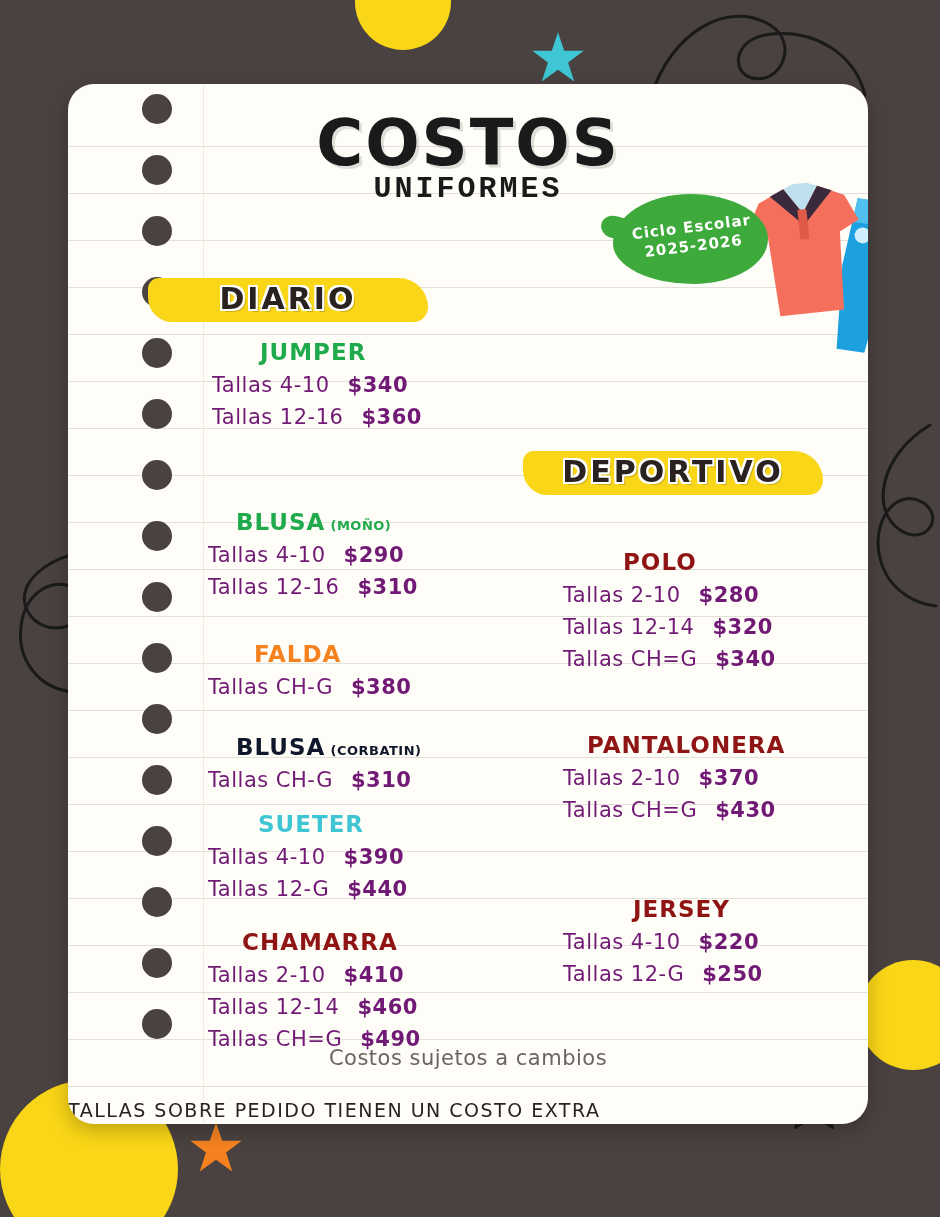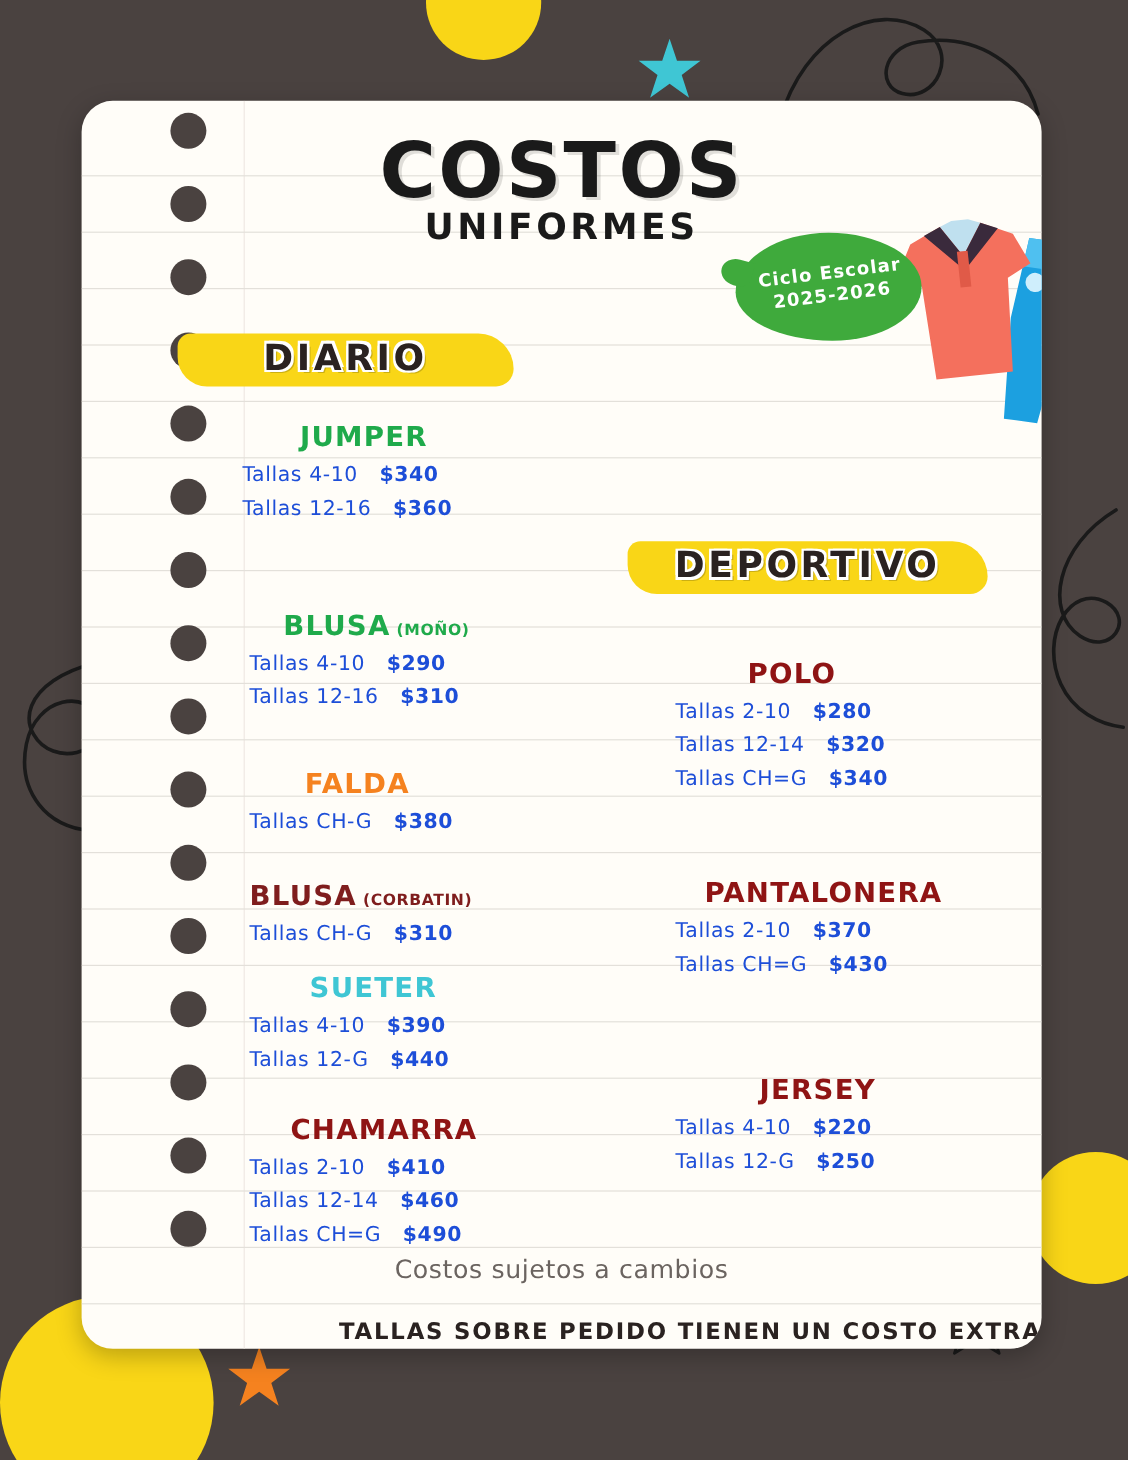--- a/index.html
+++ b/index.html
@@ -70,20 +70,21 @@
     font-family: "DejaVu Sans", sans-serif;
     font-weight: bold; font-size: 64px; letter-spacing: 2px;
     color: #1a1a1a;
     text-shadow: 3px 3px 0 rgba(0,0,0,0.12);
   }
   #subtitle {
     position: absolute; left: 0; top: 88px; width: 800px;
     text-align: center;
     font-weight: bold; font-size: 30px; letter-spacing: 3px;
     color: #1a1a1a;
+    font-family: Liberation Mono, monospace;
   }
 
   
   #bubble {
     position: absolute; left: 545px; top: 110px;
     width: 155px; height: 90px;
     background: #3faa3c;
     border-radius: 50% 50% 48% 52% / 55% 50% 50% 45%;
   }
   #bubble:after {
@@ -124,36 +125,36 @@
   
   .item { position: absolute; }
   .item-title {
     font-size: 23px; font-weight: bold; letter-spacing: 1px;
     white-space: nowrap;
   }
   .item-title .note {
     font-size: 13px; letter-spacing: 0.5px;
   }
   .row {
-    font-size: 17px; color: #1d4ed8;
+    font-size: 21px; color: #701a75;
     white-space: nowrap; margin-top: 8px;
     letter-spacing: 0.5px;
   }
   .row .sz { display: inline-block; }
   .row .pr { display: inline-block; margin-left: 18px; font-weight: bold; }
 
   
   #footer1 {
     position: absolute; left: 0; top: 962px; width: 800px;
     text-align: center; font-size: 21px; color: #6b6460;
     letter-spacing: 0.5px;
   }
   #footer2 {
     position: absolute; left: 0; top: 1015px; width: 800px;
-    text-align: right; font-size: 19px; font-weight: bold;
+    text-align: left; font-size: 19px; font-weight: normal;
     color: #2a2220; letter-spacing: 1.5px;
   }
 
   
   #badge-text {
     position: absolute; left: 8px; top: 1122px; width: 160px;
     text-align: center; font-size: 15px; font-weight: bold;
     color: #2a2220; line-height: 21px; letter-spacing: 0.5px;
     white-space: pre-line;
   }
@@ -267,36 +268,36 @@
     <div class="banner" id="banner-diario">
       <div class="brush"></div>
       <div class="btxt">DIARIO</div>
     </div>
     <div class="banner" id="banner-deportivo">
       <div class="brush"></div>
       <div class="btxt">DEPORTIVO</div>
     </div>
 
     <div id="items">
-        <div class="item" style="left: 134px; top: 255px; margin-top: 13px;">
+        <div class="item" style="left: 144px; top: 255px;">
           <div class="item-title" style="color: rgb(31, 170, 75); margin-left: 48px;">JUMPER</div>
           <div class="row"><span class="sz">Tallas 4-10</span><span class="pr">$340</span></div>
           <div class="row"><span class="sz">Tallas 12-16</span><span class="pr">$360</span></div>
         </div>
         <div class="item" style="left: 140px; top: 425px;">
           <div class="item-title" style="color: rgb(31, 170, 75); margin-left: 28px;">BLUSA<span class="note"> (MOÑO)</span></div>
           <div class="row"><span class="sz">Tallas 4-10</span><span class="pr">$290</span></div>
           <div class="row"><span class="sz">Tallas 12-16</span><span class="pr">$310</span></div>
         </div>
         <div class="item" style="left: 140px; top: 557px;">
           <div class="item-title" style="color: rgb(245, 130, 31); margin-left: 46px;">FALDA</div>
           <div class="row"><span class="sz">Tallas CH-G</span><span class="pr">$380</span></div>
         </div>
         <div class="item" style="left: 140px; top: 650px;">
-          <div class="item-title" style="color: #7f1d1d; ">BLUSA<span class="note"> (CORBATIN)</span></div>
+          <div class="item-title" style="color: #0f172a; margin-left: 28px;">BLUSA<span class="note"> (CORBATIN)</span></div>
           <div class="row"><span class="sz">Tallas CH-G</span><span class="pr">$310</span></div>
         </div>
         <div class="item" style="left: 140px; top: 727px;">
           <div class="item-title" style="color: rgb(63, 198, 212); margin-left: 50px;">SUETER</div>
           <div class="row"><span class="sz">Tallas 4-10</span><span class="pr">$390</span></div>
           <div class="row"><span class="sz">Tallas 12-G</span><span class="pr">$440</span></div>
         </div>
         <div class="item" style="left: 140px; top: 845px;">
           <div class="item-title" style="color: rgb(143, 20, 20); margin-left: 34px;">CHAMARRA</div>
           <div class="row"><span class="sz">Tallas 2-10</span><span class="pr">$410</span></div>

